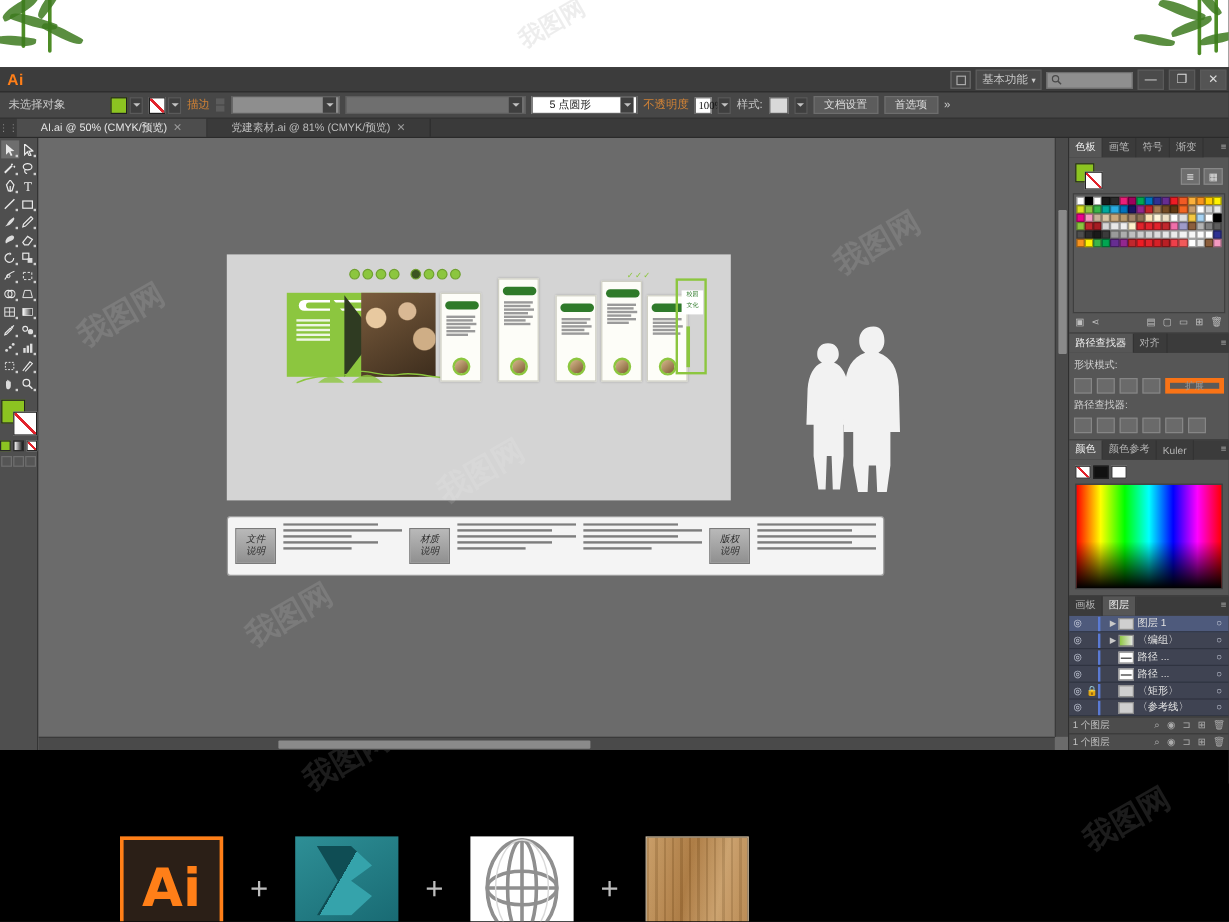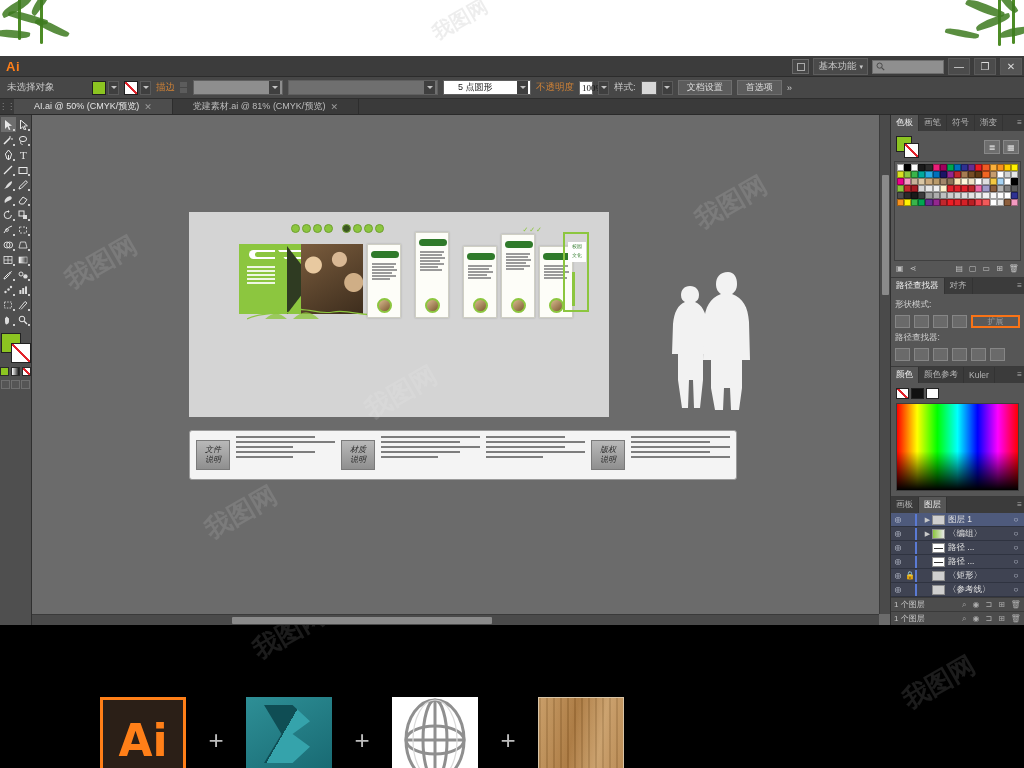--- a/index.html
+++ b/index.html
@@ -303,21 +303,21 @@
   .swatch-grid {
     background: #5b5b5b; border: 1px solid #3f3f3f; padding: 2px;
     display: grid; grid-template-columns: repeat(17, 1fr); gap: 0px;
     height: 100px; align-content: start;
   }
   .swatch-grid i { display: block; width: 100%; height: 7px; border: .5px solid rgba(0,0,0,.35); }
   .swatch-foot { display:flex; gap: 6px; padding: 3px 2px 1px; color:#c0c0c0; font-size: 8px; }
 
   .pf-row { display:flex; gap: 4px; padding: 2px 1px; }
   .pf-btn { width: 15px; height: 13px; background: #6a6a6a; border: 1px solid #868686; }
-  .pf-expand { flex: 1; height: 13px; background: #5a5a5a; border: 2px solid #f97316;
+  .pf-expand { flex: 1; height: 13px; background: #5a5a5a; border: 4px solid #f97316;
     color:#9b9b9b; font-size: 8px; display:flex; align-items:center; justify-content:center;}
   .pf-label { color: #cfcfcf; font-size: 8.5px; padding: 2px 1px; }
 
   .color-ramp {
     height: 88px; margin: 2px;
     background:
       linear-gradient(to bottom, rgba(255,255,255,0) 55%, #000 100%),
       linear-gradient(to right, #ff0000, #ffff00, #00ff00, #00ffff, #0000ff, #ff00ff, #ff0000);
     border: 1px solid #3d3d3d;
   }

